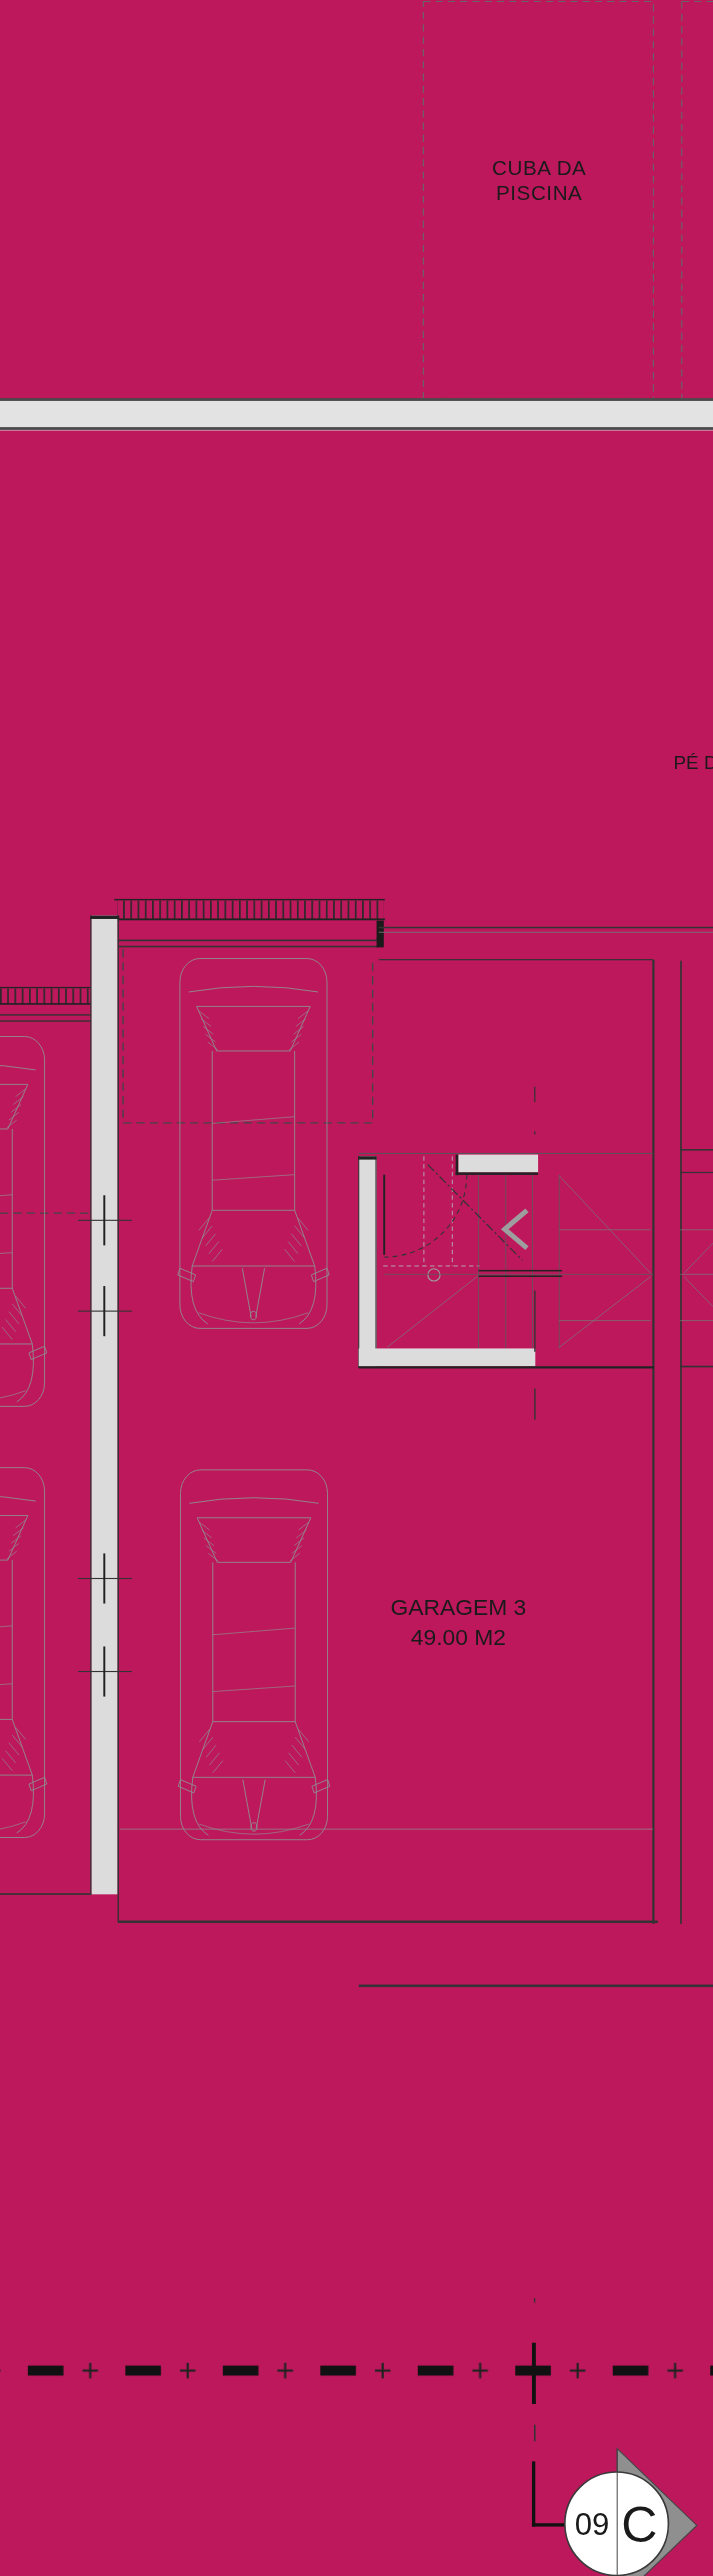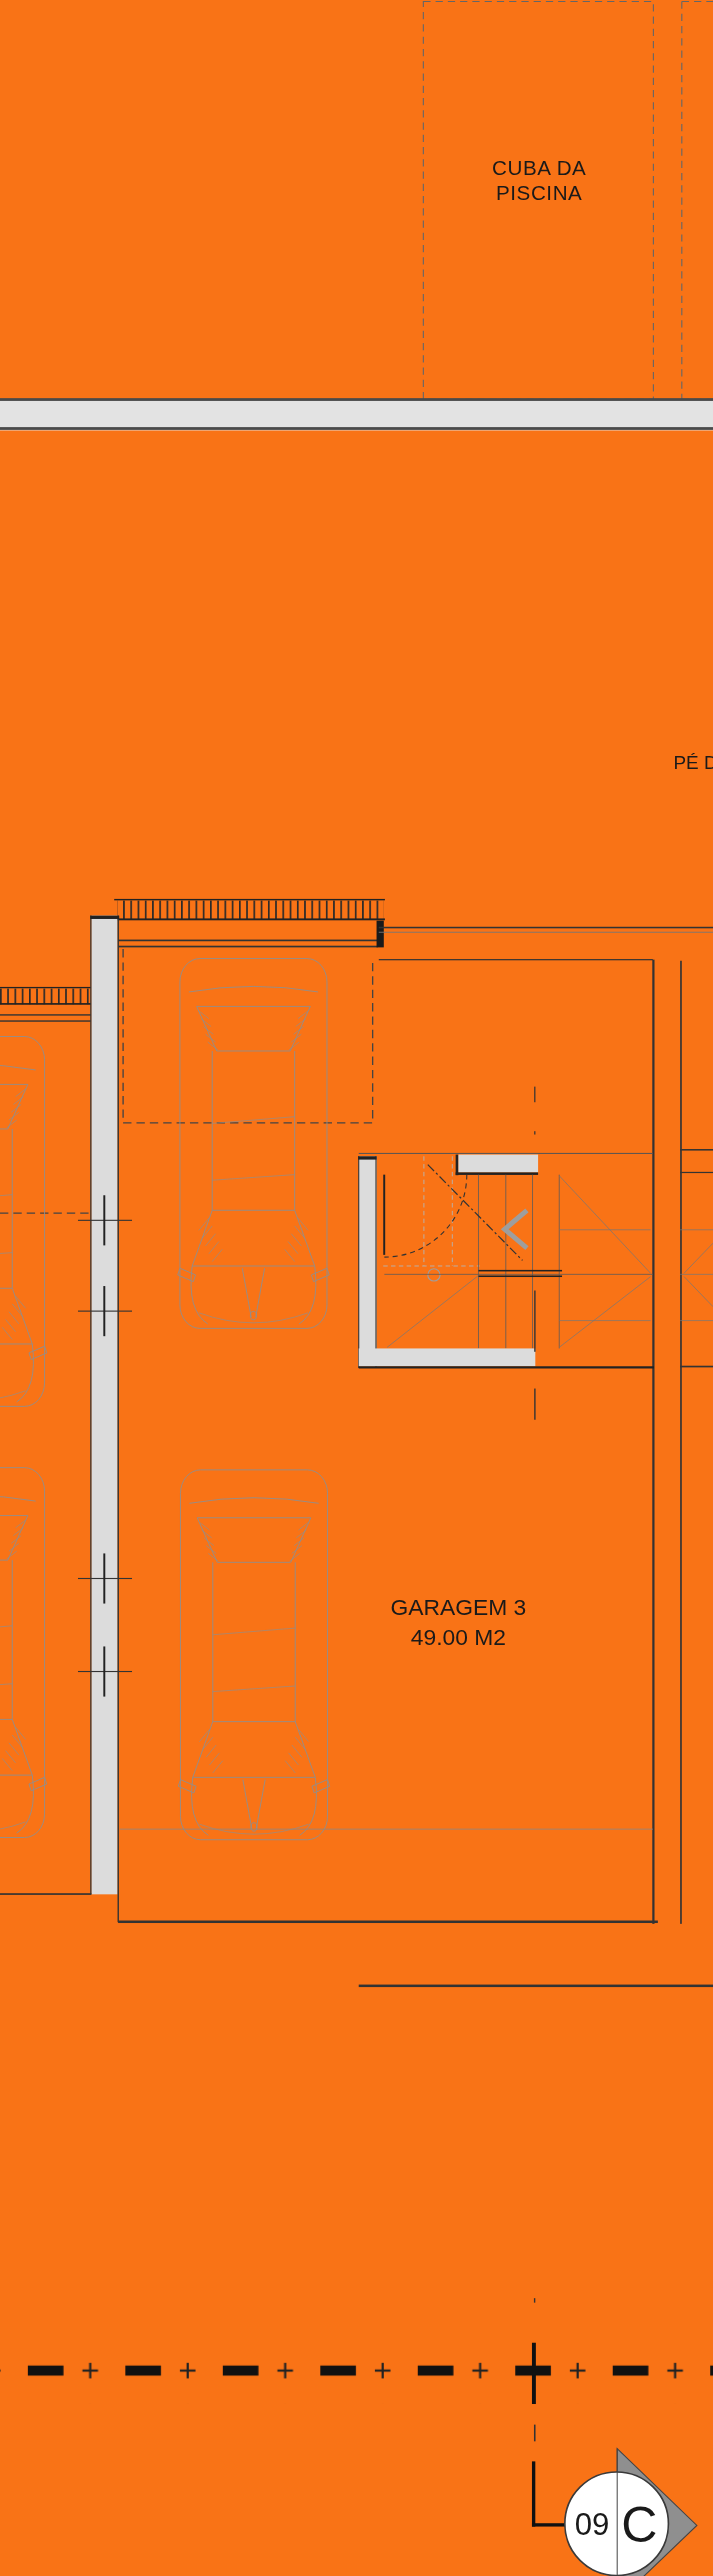--- a/index.html
+++ b/index.html
@@ -1,16 +1,16 @@
 <!DOCTYPE html>
 <html style="font-size:9px"><head>
 <meta charset="utf-8">
 <style>
   html,body{margin:0;padding:0;background:#fff;}
-  .canvas{position:relative;width:713px;height:2576px;background:#f97316;overflow:hidden;
+  .canvas{position:relative;width:713px;height:2576px;background:#be185d;overflow:hidden;
           font-family:"Liberation Sans", sans-serif;}
   svg{position:absolute;left:0;top:0;overflow:hidden;}
   text{font-family:"Liberation Sans", sans-serif;fill:#1a1a1a;}
 </style>
 </head>
 <body>
 
 <div class="canvas">
 <svg width="713" height="2576" viewBox="0 0 1280 4623">
 

